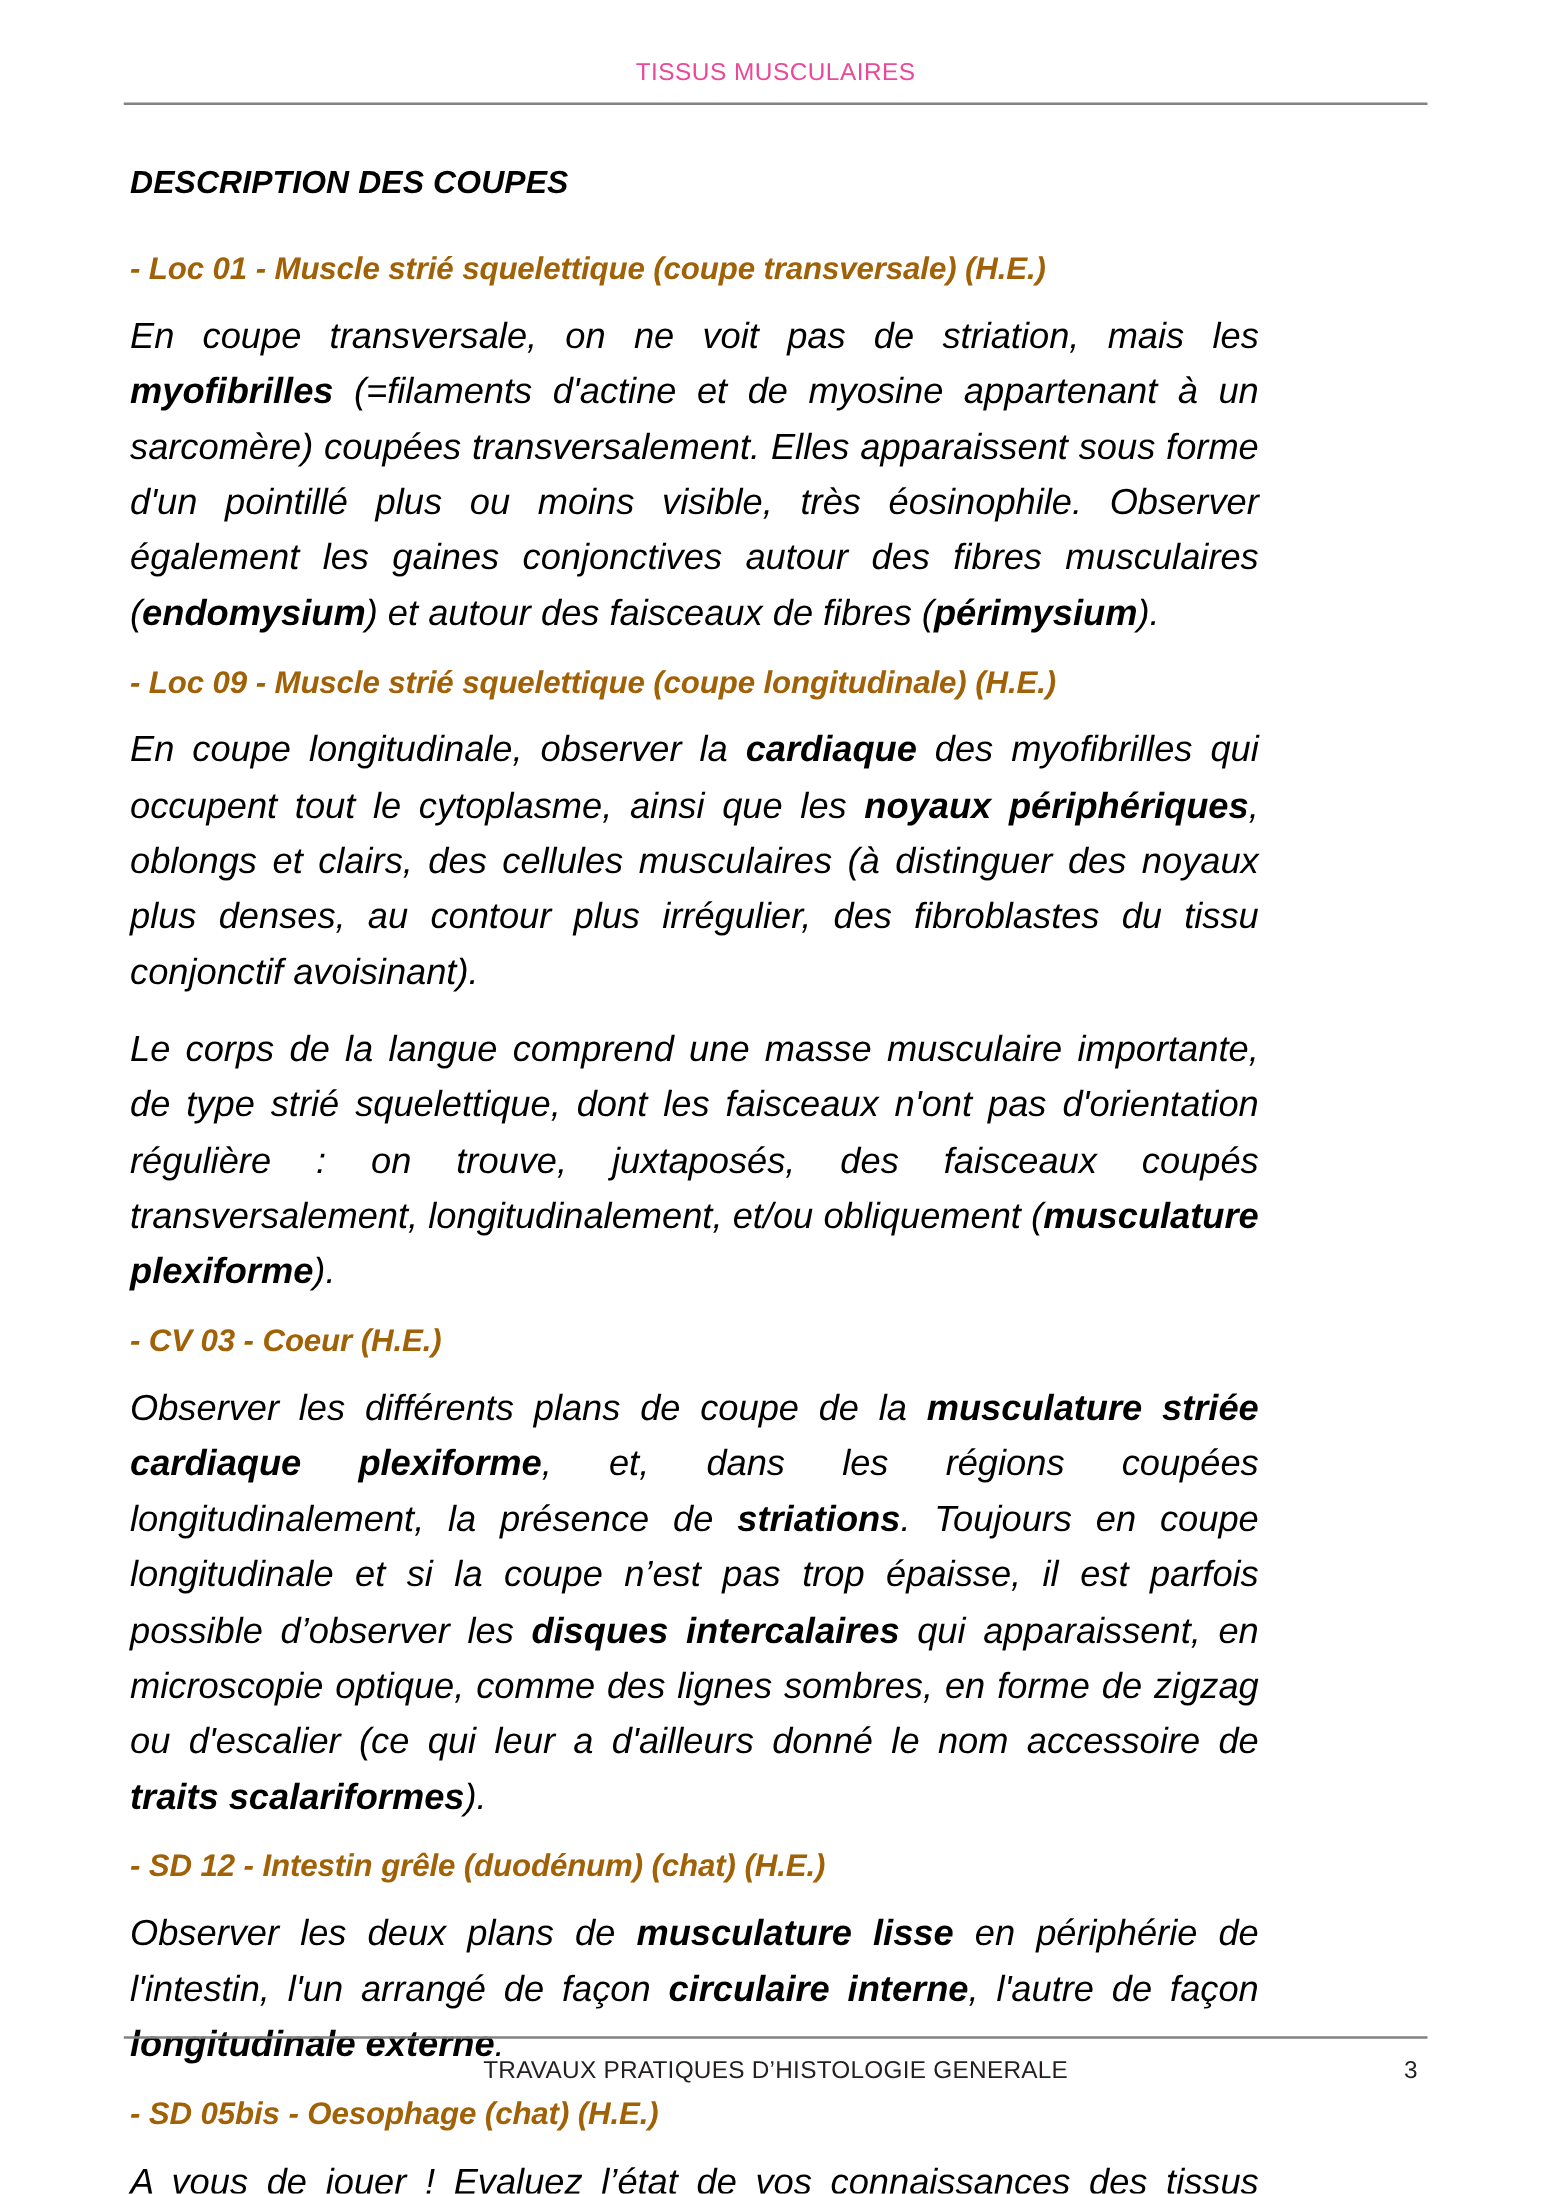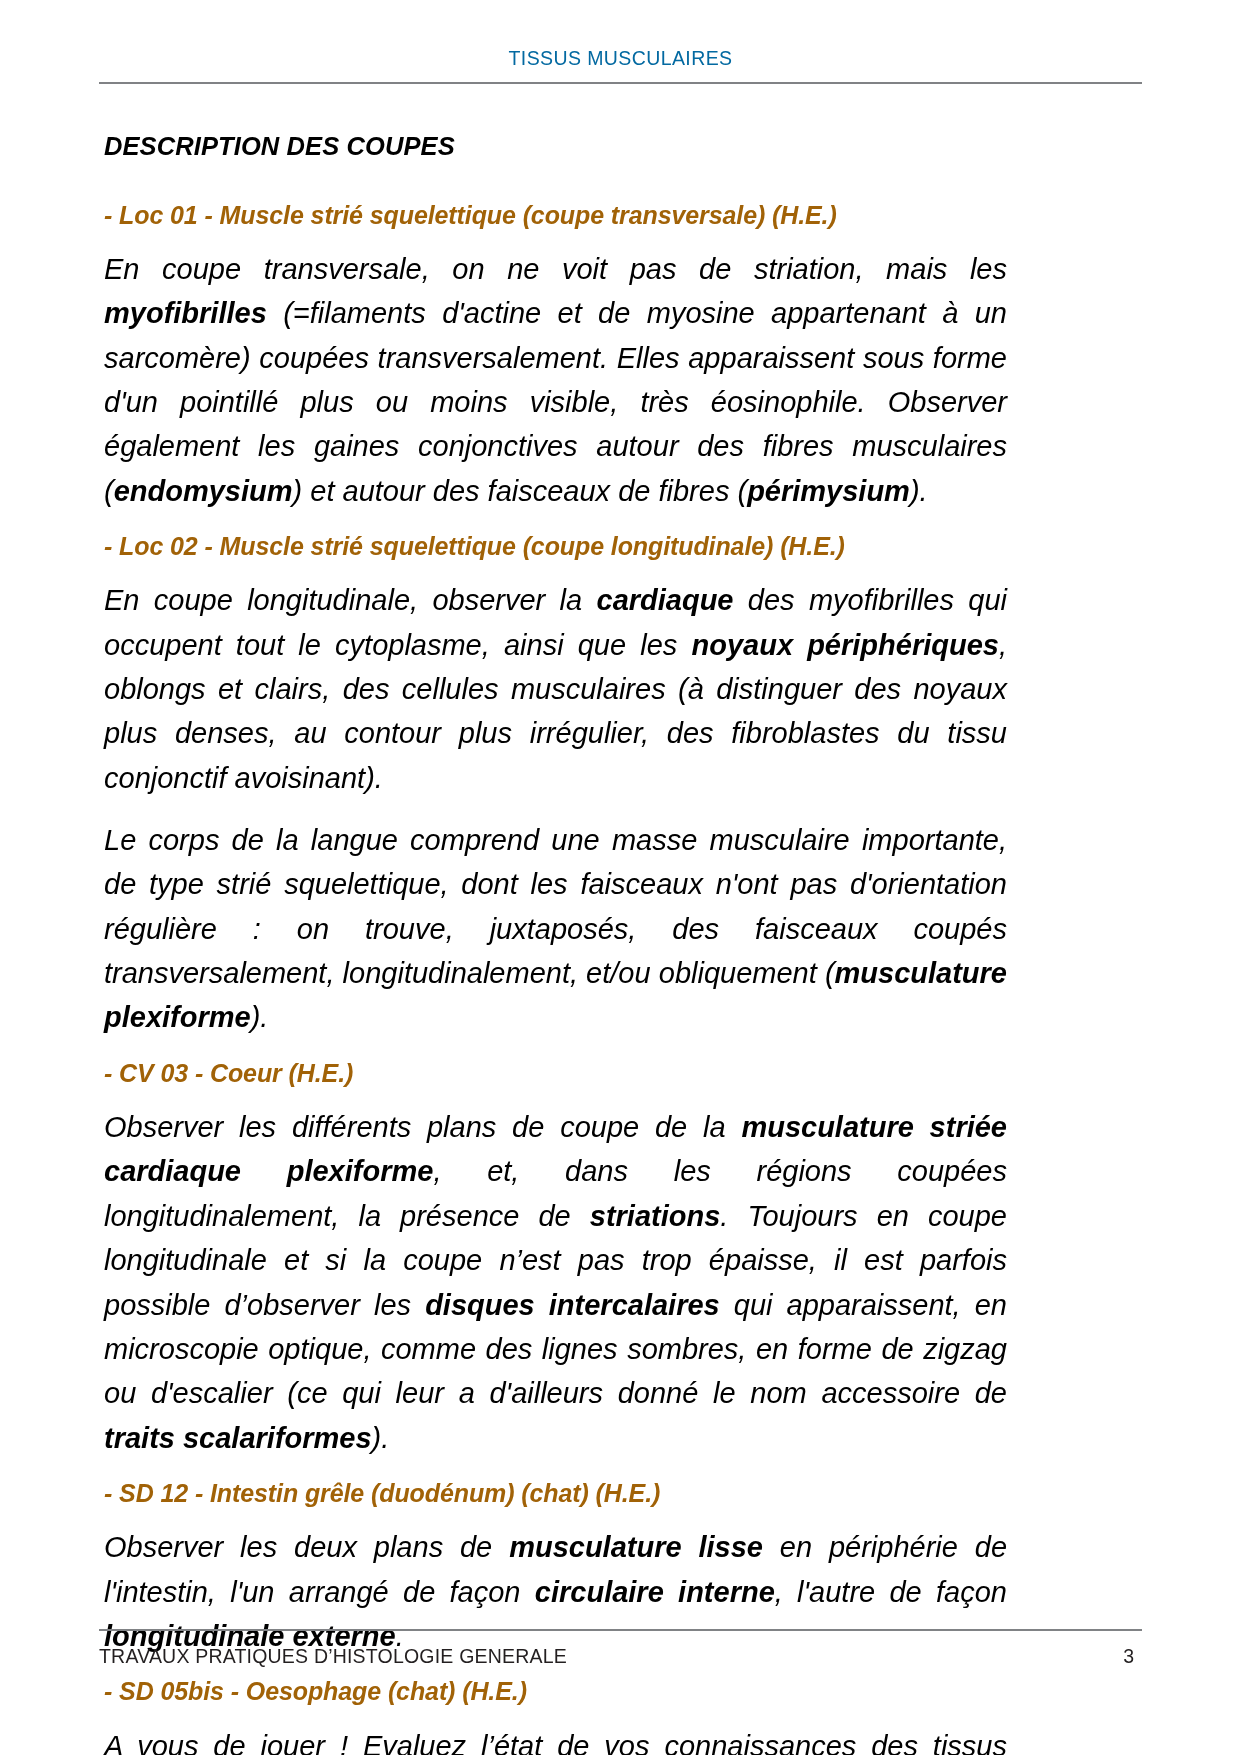--- a/index.html
+++ b/index.html
@@ -28,21 +28,21 @@
     position: absolute;
     top: 48px;
     left: 99px;
     width: 1043px;
   }
   .page-header .header-text {
     display: block;
     text-align: center;
     font-size: 19.5px;
     letter-spacing: 0.4px;
-    color: #0369a1;
+    color: #ec4899;
     line-height: 1.1;
   }
   .header-rule {
     margin-top: 13px;
     height: 2px;
     background: #808285;
     width: 100%;
   }
 
   
@@ -99,21 +99,21 @@
     height: 2px;
     background: #808285;
     width: 100%;
     margin-bottom: 14px;
   }
   .footer-row {
     position: relative;
     height: 24px;
   }
   .footer-center {
-    text-align: left;
+    text-align: center;
     font-size: 19.5px;
     color: #231f20;
     letter-spacing: 0.2px;
     line-height: 1.2;
   }
   .footer-page {
     position: absolute;
     right: 8px;
     top: 0;
     font-size: 19.5px;
@@ -132,21 +132,21 @@
   </div>
 
   <div class="content">
     <h1 class="doc-title">DESCRIPTION DES COUPES</h1>
     <div id="sections-root">
         <div class="section">
           <h2 class="section-title">- Loc 01 - Muscle strié squelettique (coupe transversale) (H.E.)</h2>
           <p class="body-text"><span>En coupe transversale, on ne voit pas de striation, mais les </span><b>myofibrilles</b><span> (=filaments d'actine et de myosine appartenant à un sarcomère) coupées transversalement. Elles apparaissent sous forme d'un pointillé plus ou moins visible, très éosinophile. Observer également les gaines conjonctives autour des fibres musculaires (</span><b>endomysium</b><span>) et autour des faisceaux de fibres (</span><b>périmysium</b><span>).</span></p>
         </div>
         <div class="section">
-          <h2 class="section-title">- Loc 02 - Muscle strié squelettique (coupe longitudinale) (H.E.)</h2>
+          <h2 class="section-title">- Loc 09 - Muscle strié squelettique (coupe longitudinale) (H.E.)</h2>
           <p class="body-text"><span>En coupe longitudinale, observer la </span><b>cardiaque</b><span> des myofibrilles qui occupent tout le cytoplasme, ainsi que les </span><b>noyaux périphériques</b><span>, oblongs et clairs, des cellules musculaires (à distinguer des noyaux plus denses, au contour plus irrégulier, des fibroblastes du tissu conjonctif avoisinant).</span></p>
         </div>
         <div class="section">
           <p class="body-text"><span>Le corps de la langue comprend une masse musculaire importante, de type strié squelettique, dont les faisceaux n'ont pas d'orientation régulière : on trouve, juxtaposés, des faisceaux coupés transversalement, longitudinalement, et/ou obliquement (</span><b>musculature plexiforme</b><span>).</span></p>
         </div>
         <div class="section">
           <h2 class="section-title">- CV 03 - Coeur (H.E.)</h2>
           <p class="body-text"><span>Observer les différents plans de coupe de la </span><b>musculature striée cardiaque plexiforme</b><span>, et, dans les régions coupées longitudinalement, la présence de </span><b>striations</b><span>. Toujours en coupe longitudinale et si la coupe n’est pas trop épaisse, il est parfois possible d’observer les </span><b>disques intercalaires</b><span> qui apparaissent, en microscopie optique, comme des lignes sombres, en forme de zigzag ou d'escalier (ce qui leur a d'ailleurs donné le nom accessoire de </span><b>traits scalariformes</b><span>).</span></p>
         </div>
         <div class="section">

